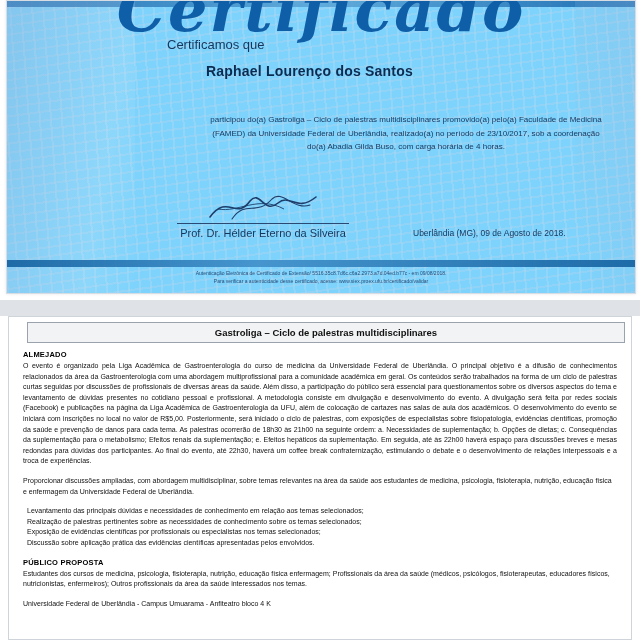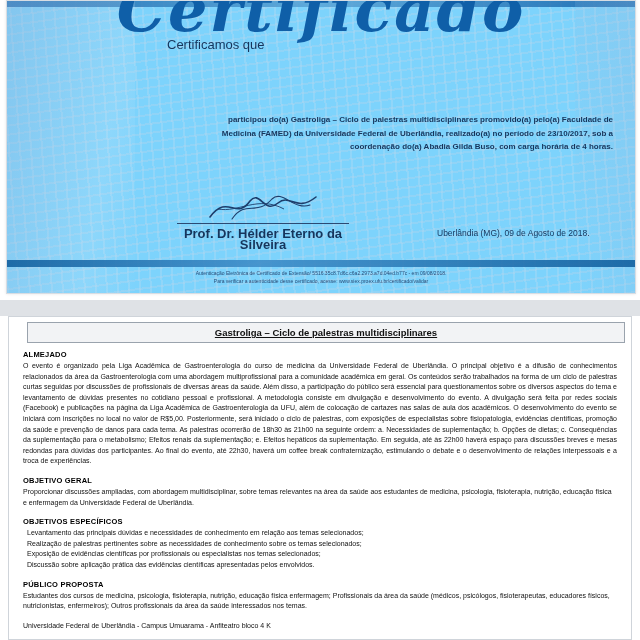--- a/index.html
+++ b/index.html
@@ -105,28 +105,27 @@
     position: absolute;
     left: 199px;
     top: 62px;
     font-size: 14px;
     font-weight: bold;
     color: #0d2b50;
     letter-spacing: 0.2px;
   }
   .cert-paragraph {
     position: absolute;
-    left: 206px;
+    left: 199px;
     top: 112px;
     width: 400px;
     font-size: 8px;
     line-height: 13.5px;
     color: #16355c;
-    text-align: right;
-    font-weight: bold;
+    text-align: center;
   }
 
   .signature-block {
     position: absolute;
     left: 163px;
     top: 186px;
     width: 186px;
     text-align: center;
   }
   .signature-mark {
@@ -134,32 +133,30 @@
     height: 36px;
   }
   .signature-mark svg { display: block; margin: 0 auto; }
   .signature-rule {
     width: 172px;
     height: 1px;
     background: #2b4a73;
     margin: 0 auto 4px auto;
   }
   .signature-name {
-    font-size: 13px;
+    font-size: 11px;
     color: #16355c;
     line-height: 11px;
-    font-weight: bold;
   }
   .cert-place-date {
     position: absolute;
     left: 406px;
     top: 227px;
     font-size: 8.5px;
     color: #16355c;
-    padding-left: 24px;
   }
 
   .cert-footer {
     position: absolute;
     left: 0;
     bottom: 8px;
     width: 628px;
     text-align: center;
     font-size: 5px;
     line-height: 8px;
@@ -207,21 +204,20 @@
   }
   .prog-header {
     margin: 5px 6px 0 18px;
     border: 1px solid #9aa3ad;
     background: #f2f3f5;
     text-align: center;
     font-size: 9.5px;
     font-weight: bold;
     color: #111;
     padding: 4px 4px;
-    text-decoration: underline;
   }
   .prog-content {
     padding: 7px 14px 0 14px;
   }
   .sec-title {
     font-size: 7.5px;
     font-weight: bold;
     color: #000;
     margin: 0 0 2px 0;
     letter-spacing: 0.2px;
@@ -256,20 +252,21 @@
     <div class="cert-inner">
       <div class="cert-top-bar"></div>
       <div class="cert-left-band"></div>
       <div class="cert-right-band"></div>
 
       <div class="cert-title">Certificado</div>
 
       <div class="cert-body">
         <div class="cert-line-certificamos">Certificamos que</div>
 
+        <div class="cert-name">Raphael Lourenço dos Santos</div>
 
         <div class="cert-paragraph">participou do(a) Gastroliga – Ciclo de palestras multidisciplinares promovido(a) pelo(a) Faculdade de Medicina (FAMED) da Universidade Federal de Uberlândia, realizado(a) no período de 23/10/2017, sob a coordenação do(a) Abadia Gilda Buso, com carga horária de 4 horas.</div>
 
         <div class="signature-block">
           <div class="signature-mark">
             <svg width="130" height="36" viewBox="0 0 130 36" aria-hidden="true">
               <path d="M12 30 C 30 6, 38 34, 52 14 C 62 2, 66 28, 80 16 C 92 6, 98 26, 118 10" stroke="#1d3d6b" stroke-width="1.6" fill="none" stroke-linecap="round"></path>
               <path d="M34 32 C 48 12, 58 30, 74 12 C 84 2, 96 24, 112 18" stroke="#1d3d6b" stroke-width="1.1" fill="none" stroke-linecap="round"></path>
               <path d="M20 22 C 40 26, 60 8, 86 22" stroke="#1d3d6b" stroke-width="0.9" fill="none"></path>
             </svg>
@@ -297,26 +294,24 @@
       <div class="prog-header">Gastroliga – Ciclo de palestras multidisciplinares</div>
 
       <div class="prog-content">
 
         <div>
           <div class="sec-title">ALMEJADO</div>
           <div class="sec-body">O evento é organizado pela Liga Acadêmica de Gastroenterologia do curso de medicina da Universidade Federal de Uberlândia. O principal objetivo é a difusão de conhecimentos relacionados da área da Gastroenterologia com uma abordagem multiprofissional para a comunidade acadêmica em geral. Os conteúdos serão trabalhados na forma de um ciclo de palestras curtas seguidas por discussões de profissionais de diversas áreas da saúde. Além disso, a participação do público será essencial para questionamentos sobre os diversos aspectos do tema e levantamento de dúvidas presentes no cotidiano pessoal e profissional. A metodologia consiste em divulgação e desenvolvimento do evento. A divulgação será feita por redes sociais (Facebook) e publicações na página da Liga Acadêmica de Gastroenterologia da UFU, além de colocação de cartazes nas salas de aula dos acadêmicos. O desenvolvimento do evento se iniciará com inscrições no local no valor de R$5,00. Posteriormente, será iniciado o ciclo de palestras, com exposições de especialistas sobre fisiopatologia, evidências científicas, promoção da saúde e prevenção de danos para cada tema. As palestras ocorrerão de 18h30 às 21h00 na seguinte ordem: a. Necessidades de suplementação; b. Opções de dietas; c. Consequências da suplementação para o metabolismo; Efeitos renais da suplementação; e. Efeitos hepáticos da suplementação. Em seguida, até às 22h00 haverá espaço para discussões breves e mesas redondas para dúvidas dos participantes. Ao final do evento, até 22h30, haverá um coffee break confraternização, estimulando o debate e o desenvolvimento de relações interpessoais e a troca de experiências.</div>
         </div>
 
         <div>
-          <div class="sec-title">OBJETIVO GERAL</div>
           <div class="sec-body nojust">Proporcionar discussões ampliadas, com abordagem multidisciplinar, sobre temas relevantes na área da saúde aos estudantes de medicina, psicologia, fisioterapia, nutrição, educação física e enfermagem da Universidade Federal de Uberlândia.</div>
         </div>
 
         <div>
-          <div class="sec-title">OBJETIVOS ESPECÍFICOS</div>
           <ul class="sec-list">
             <li class="indent">Levantamento das principais dúvidas e necessidades de conhecimento em relação aos temas selecionados;</li>
             <li class="indent">Realização de palestras pertinentes sobre as necessidades de conhecimento sobre os temas selecionados;</li>
             <li class="indent">Exposição de evidências científicas por profissionais ou especialistas nos temas selecionados;</li>
             <li class="indent">Discussão sobre aplicação prática das evidências científicas apresentadas pelos envolvidos.</li>
           </ul>
         </div>
 
         <div>
           <div class="sec-title">PÚBLICO PROPOSTA</div>

